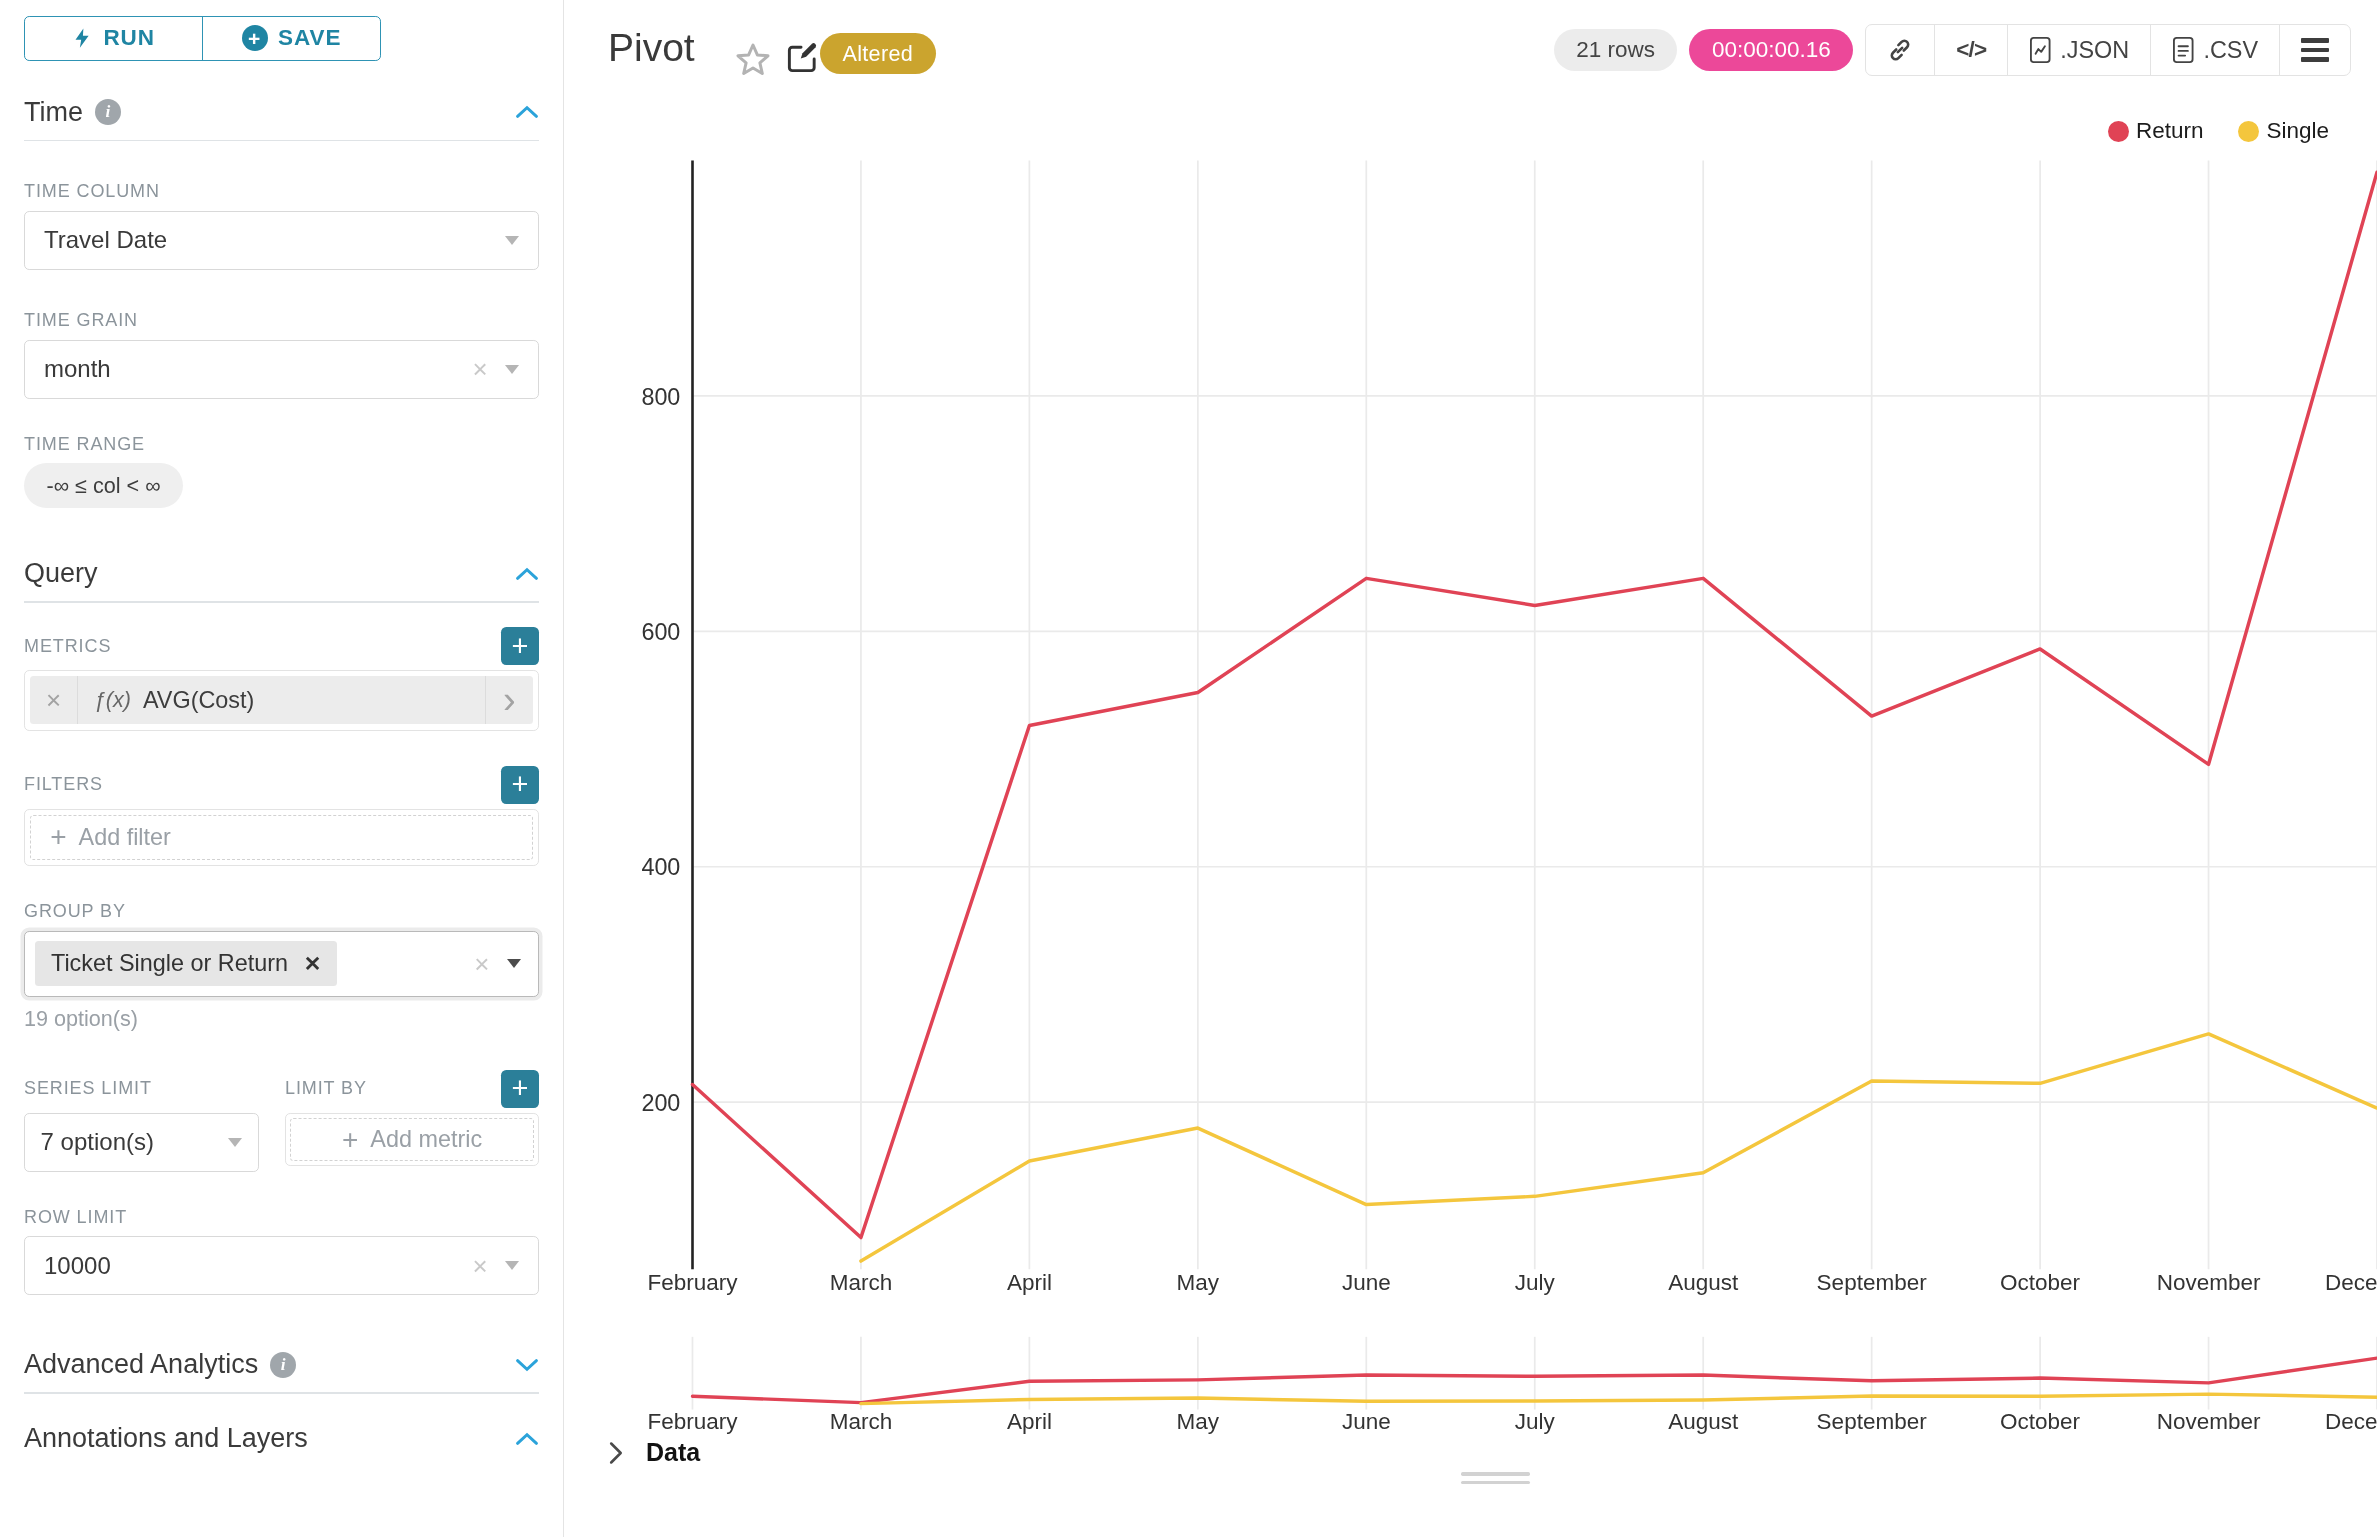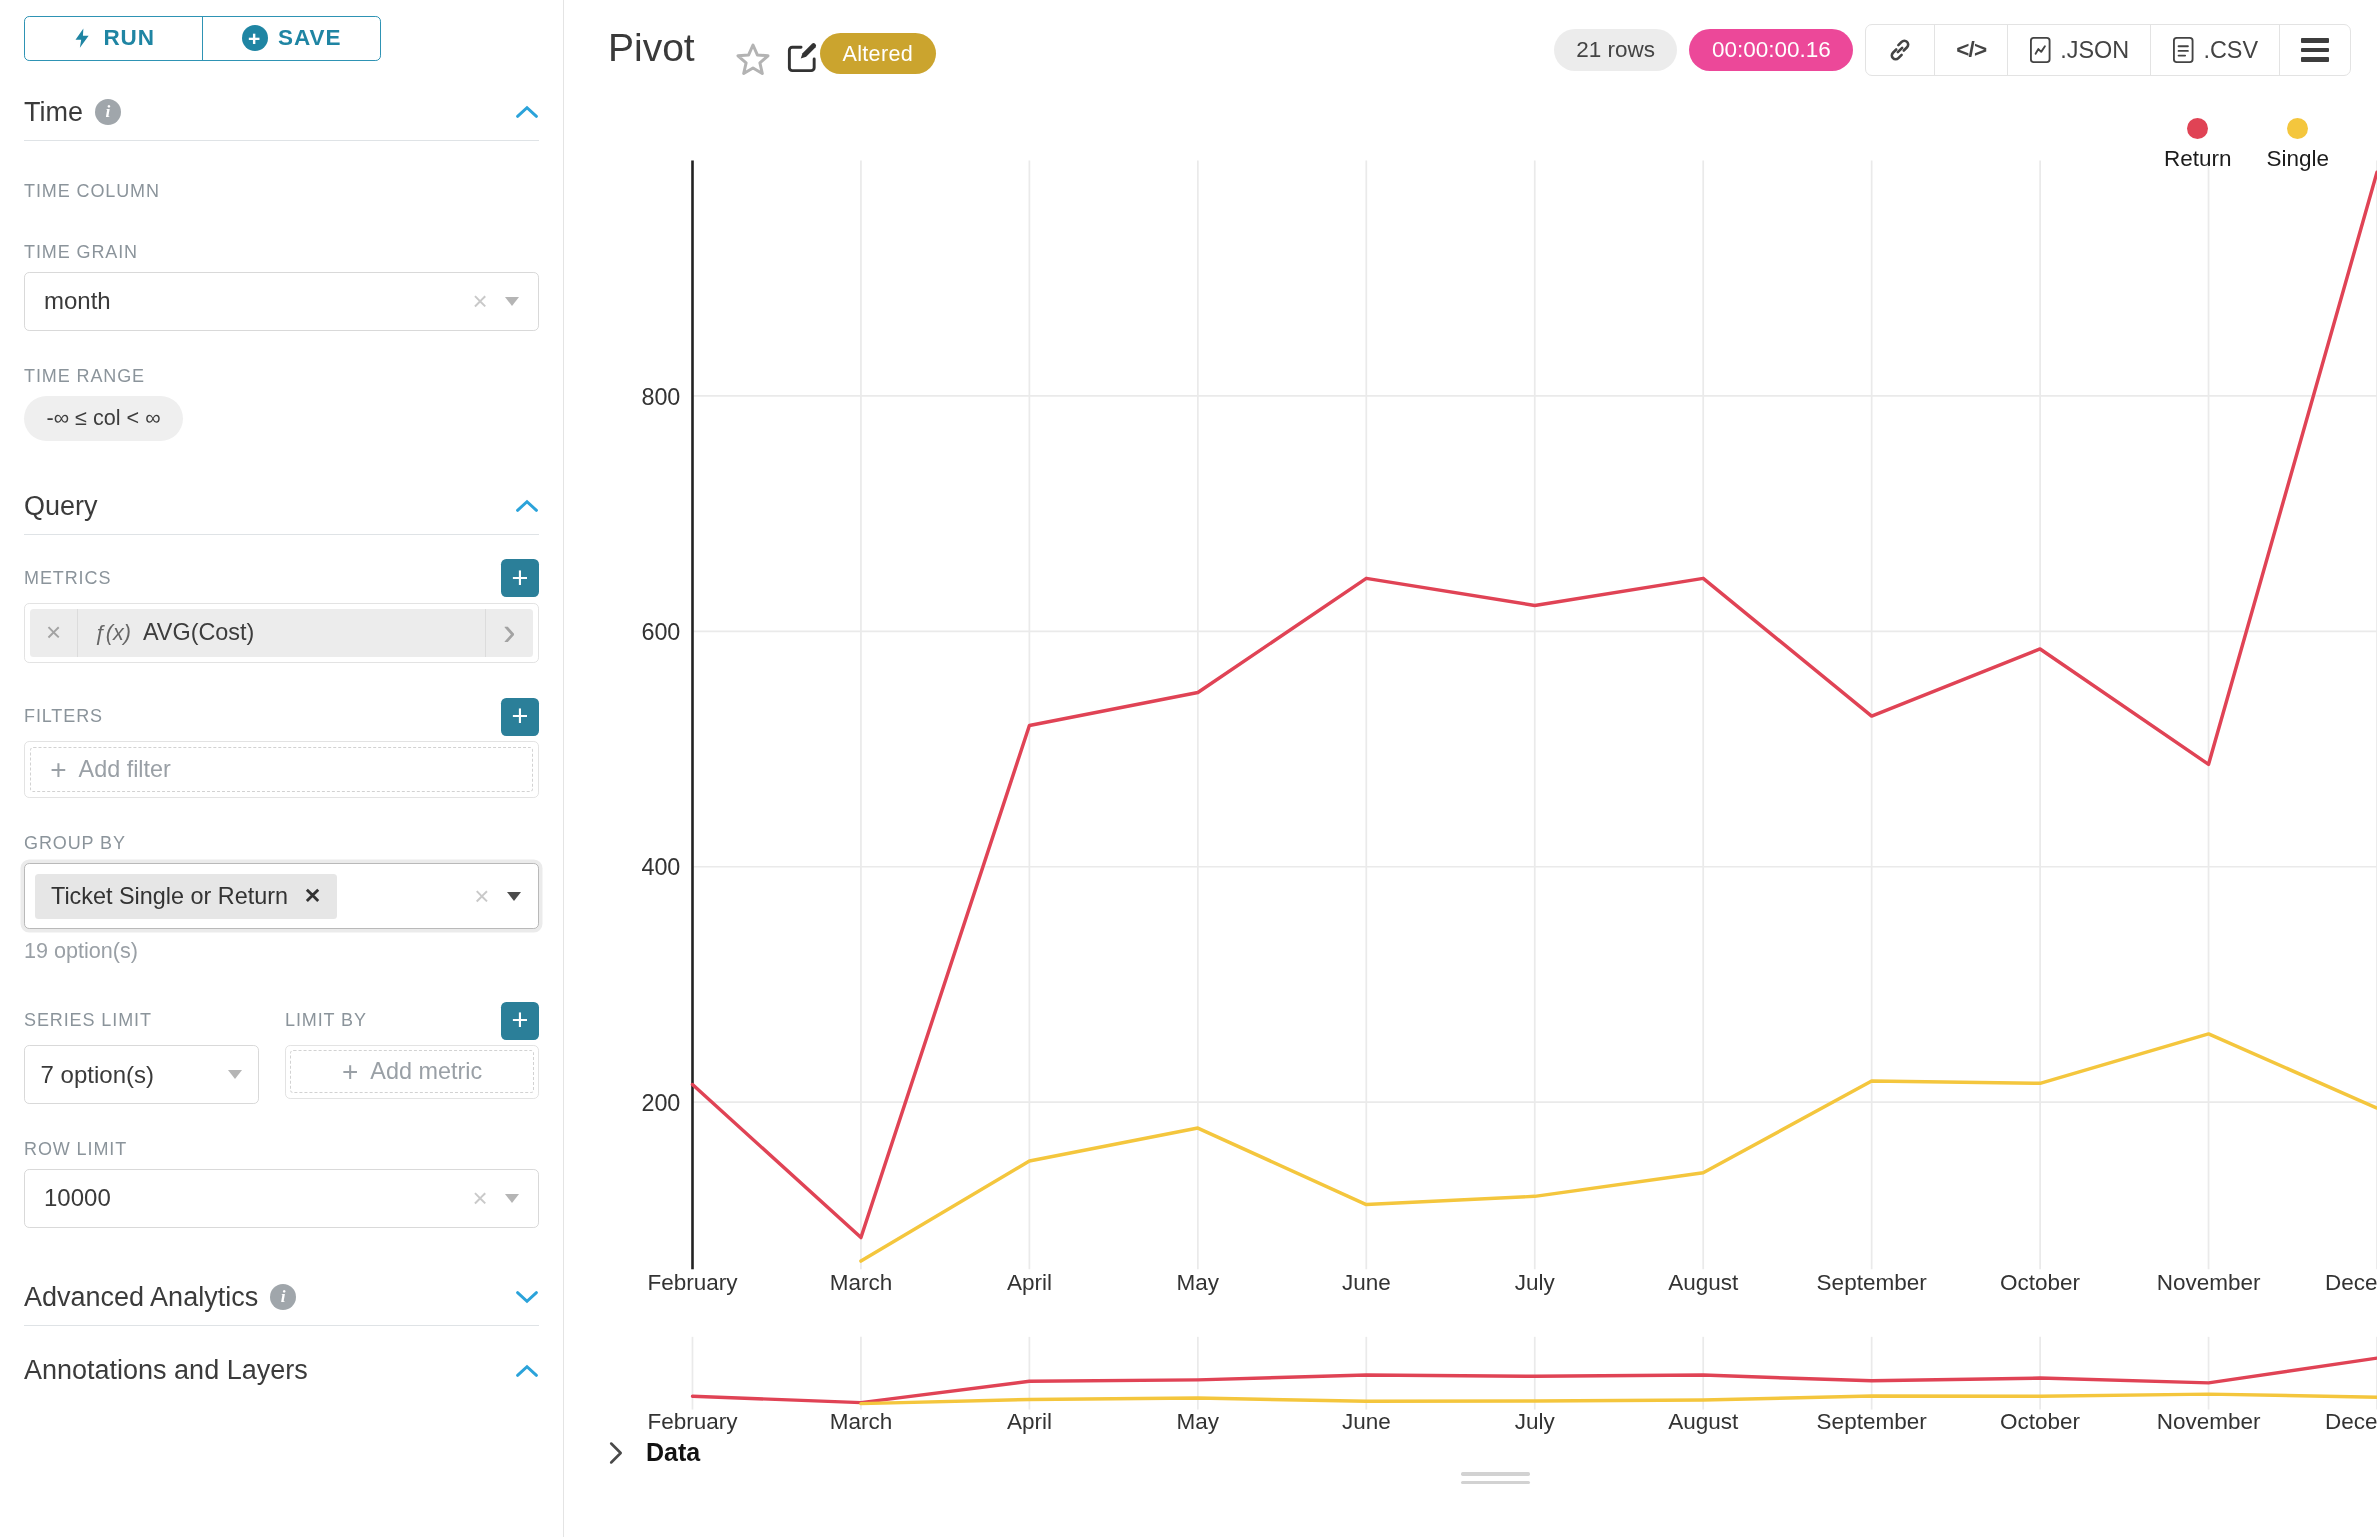--- a/index.html
+++ b/index.html
@@ -88,21 +88,21 @@
   .btn-group { display: flex; align-items: stretch; height: 52px; border: 1.7px solid #e3e3e3; border-radius: 7px;
                background: #fff; overflow: hidden; }
   .bg-cell { display: flex; align-items: center; justify-content: center; padding: 0 21px; gap: 8.7px;
              font-size: 23.4px; color: #434343; cursor: pointer; }
   .bg-cell + .bg-cell { border-left: 1.7px solid #e3e3e3; }
   .code-glyph { font-size: 22.5px; font-weight: 600; color: #444; letter-spacing: -0.9px; }
   .hamburger { display: flex; flex-direction: column; gap: 5.2px; }
   .hamburger span { display: block; width: 28px; height: 4.3px; background: #3d3d3d; border-radius: 0.9px; }
 
   .legend { position: absolute; right: 48px; top: 118px; display: flex; gap: 35px; z-index: 2; }
-  .legend-item { display: flex; align-items: center; gap: 7px; cursor: pointer; flex-direction: column; }
+  .legend-item { display: flex; align-items: center; gap: 7px; cursor: pointer; }
   .legend-dot { width: 21px; height: 21px; border-radius: 50%; }
   .legend-label { font-size: 22.5px; color: #1c1c1c; }
 
   #chart-svg { position: absolute; left: 0; top: 0; pointer-events: none; z-index: 1; }
   .grid { stroke: #eaeaea; stroke-width: 2; }
   .axisline { stroke: #222; stroke-width: 3; }
   .ytick { font-size: 27px; fill: #333; }
   .xtick { font-size: 26px; fill: #333; }
   .series-line { fill: none; stroke-width: 4; stroke-linejoin: round; stroke-linecap: round; }
   .series-line.mini { stroke-width: 4; }
@@ -136,20 +136,26 @@
     <div class="sec" style="margin-top:36px">
       <span class="sec-title">Time</span>
       <span class="info">i</span>
       <svg class="sec-chevron" width="24" height="14" viewBox="0 0 28 16">
           <path d="M3 13 L14 3 L25 13" stroke="#2ba3da" stroke-width="3.5" fill="none" stroke-linecap="round"></path>
         </svg>
     </div>
     <div class="sec-div"></div>
 
     <div class="flabel" style="margin-top:40px">TIME COLUMN</div>
+    <div class="select" style="margin-top:8.7px">
+      <span>Travel Date</span>
+      <span class="right-icons">
+          <span class="caret"></span>
+        </span>
+    </div>
 
     <div class="flabel" style="margin-top:40px">TIME GRAIN</div>
     <div class="select" style="margin-top:8.7px">
       <span>month</span>
       <span class="right-icons">
         <span class="xmark">×</span>
         <span class="caret"></span>
       </span>
     </div>
 

